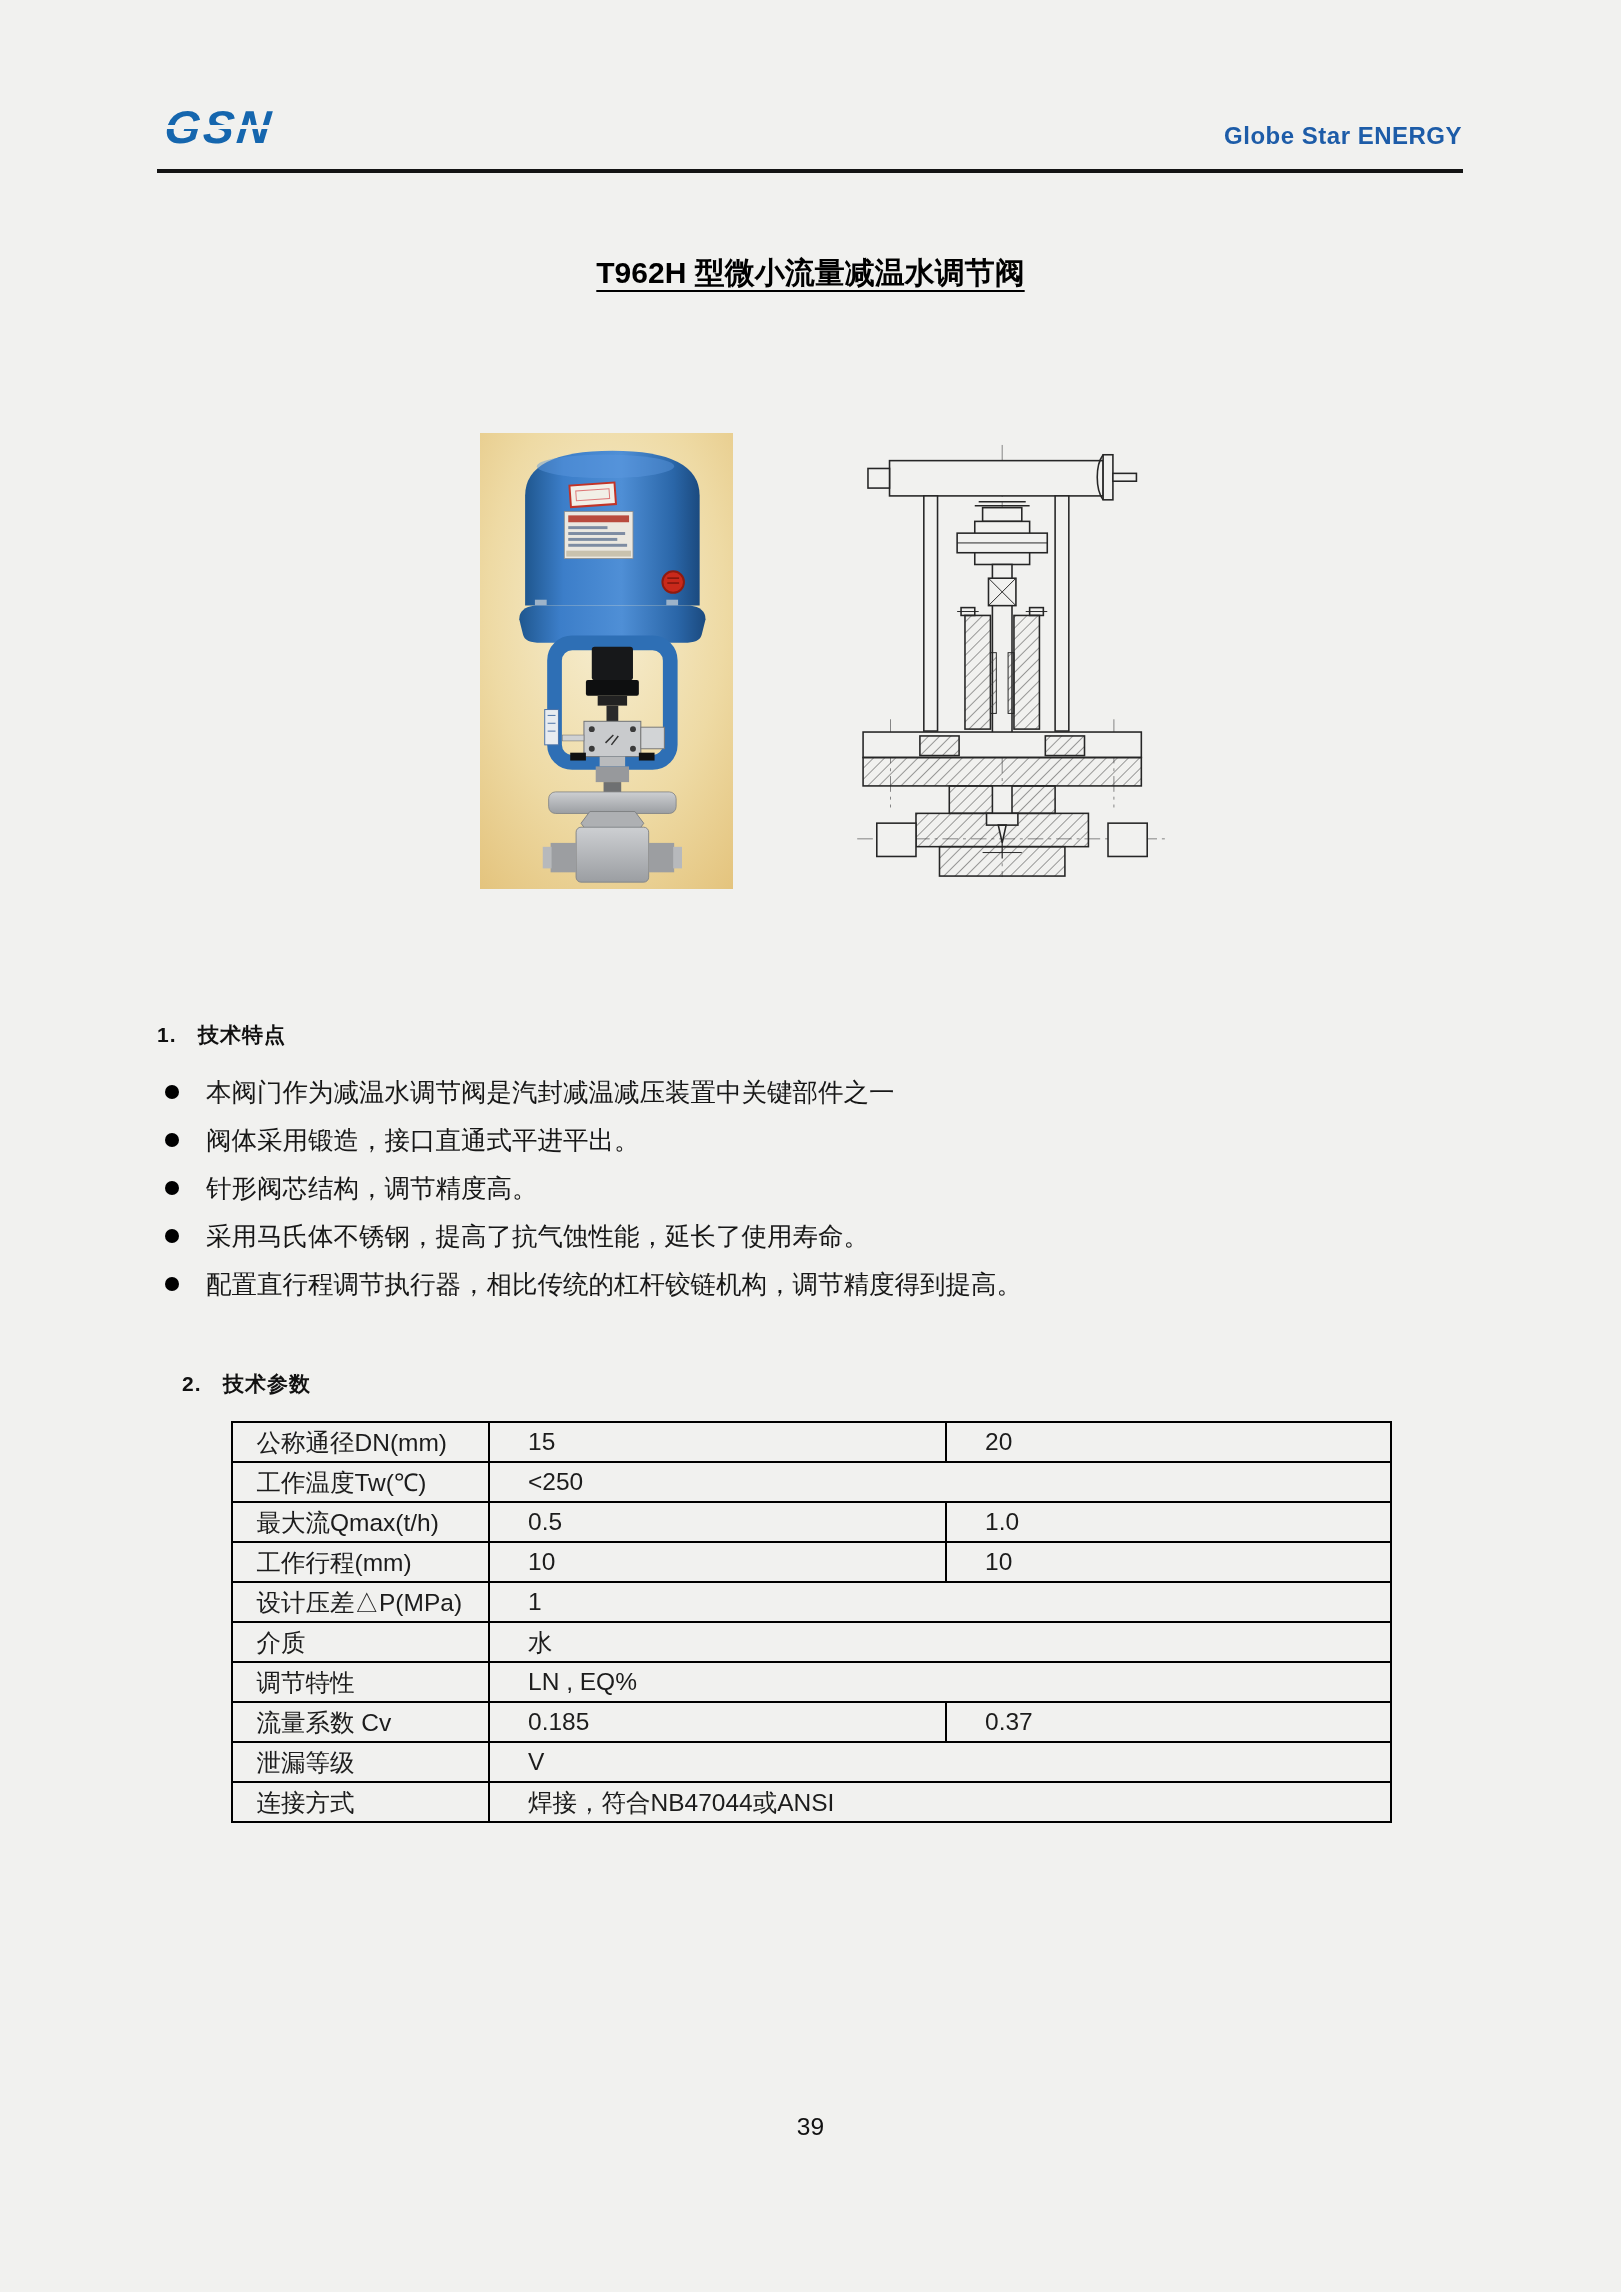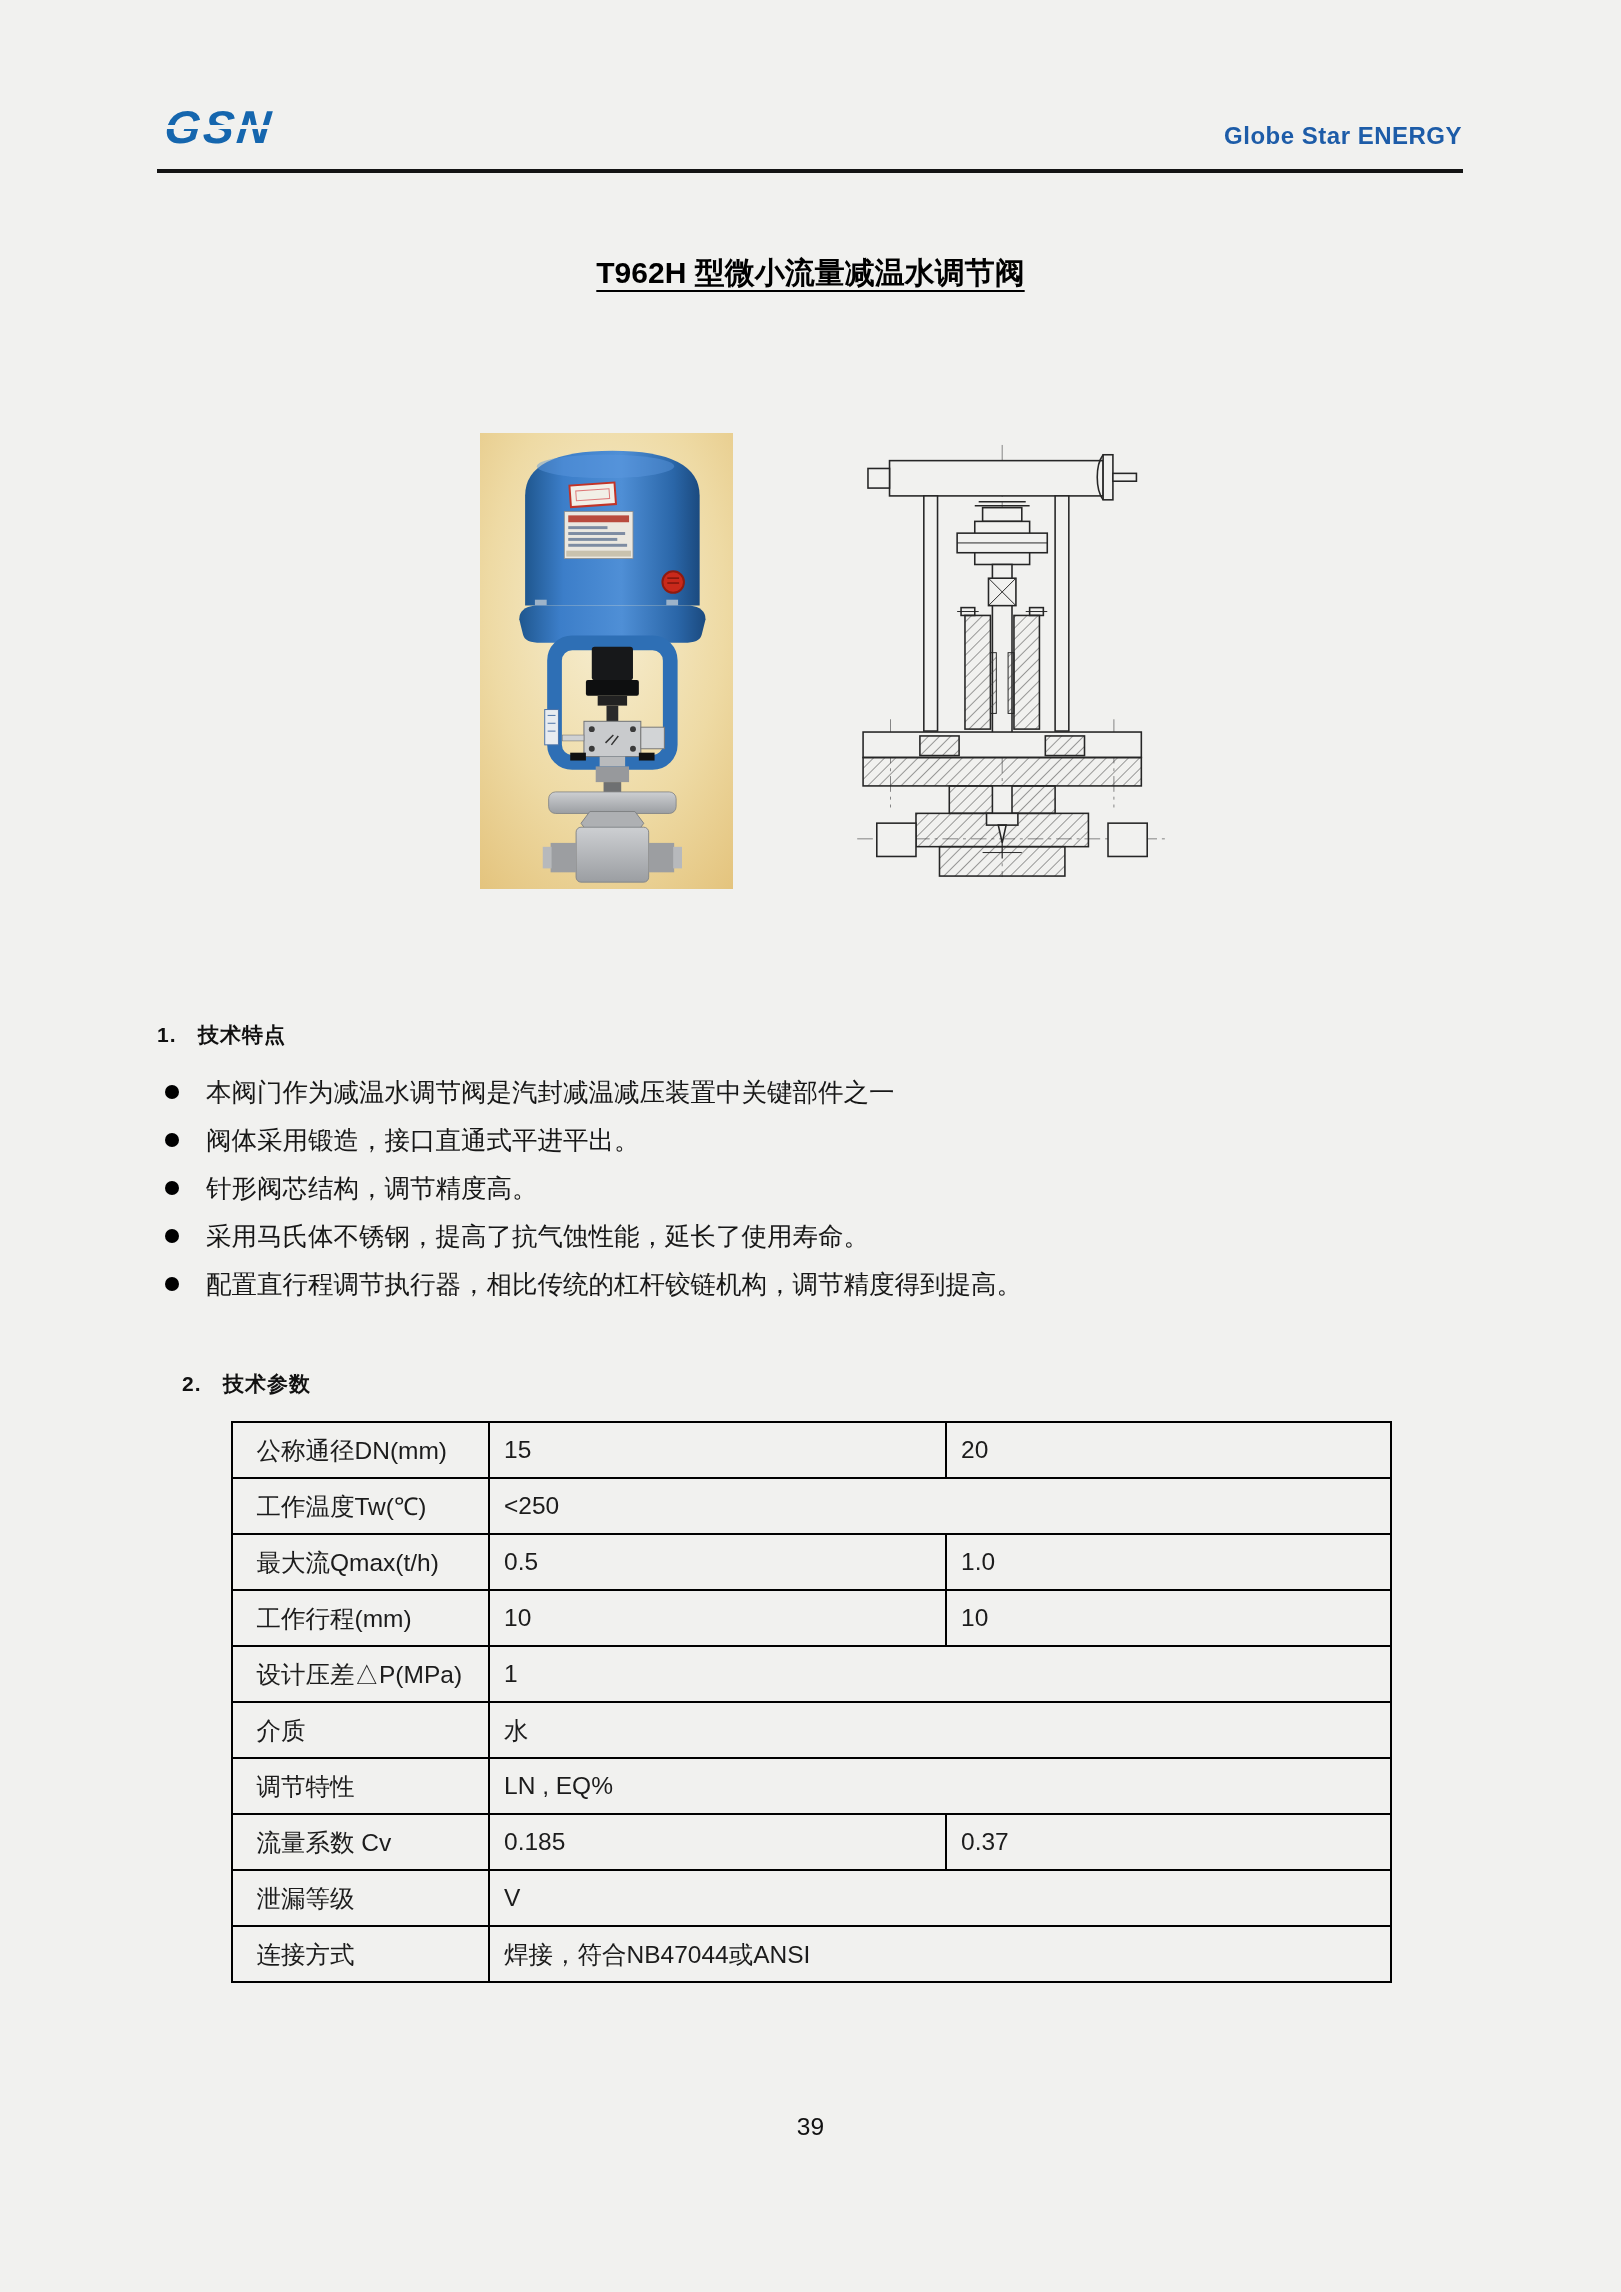--- a/index.html
+++ b/index.html
@@ -74,22 +74,22 @@
     border-collapse:collapse;table-layout:fixed;
     width:1159px;
   }
   .params td{
     border:2px solid #000;
     border-top-width:2.9px;border-bottom-width:2.9px;
     font-size:24.5px;color:#1c1c1c;
     padding:0 0 0 23.5px;
     overflow:hidden;white-space:nowrap;
   }
-  .params tr{height:56px;}
-  .params td.val{font-family:"Liberation Sans", sans-serif;padding-left:14px;margin-top:18px;}
+  .params tr{height:40px;}
+  .params td.val{font-family:"Liberation Sans", sans-serif;padding-left:38px;margin-top:18px;}
   
   .page-number{
     position:absolute;left:0;right:0;top:2113px;
     text-align:center;font-size:24.5px;color:#111;
   }
 </style>
 </head>
 <body>
 
 <div class="page">

